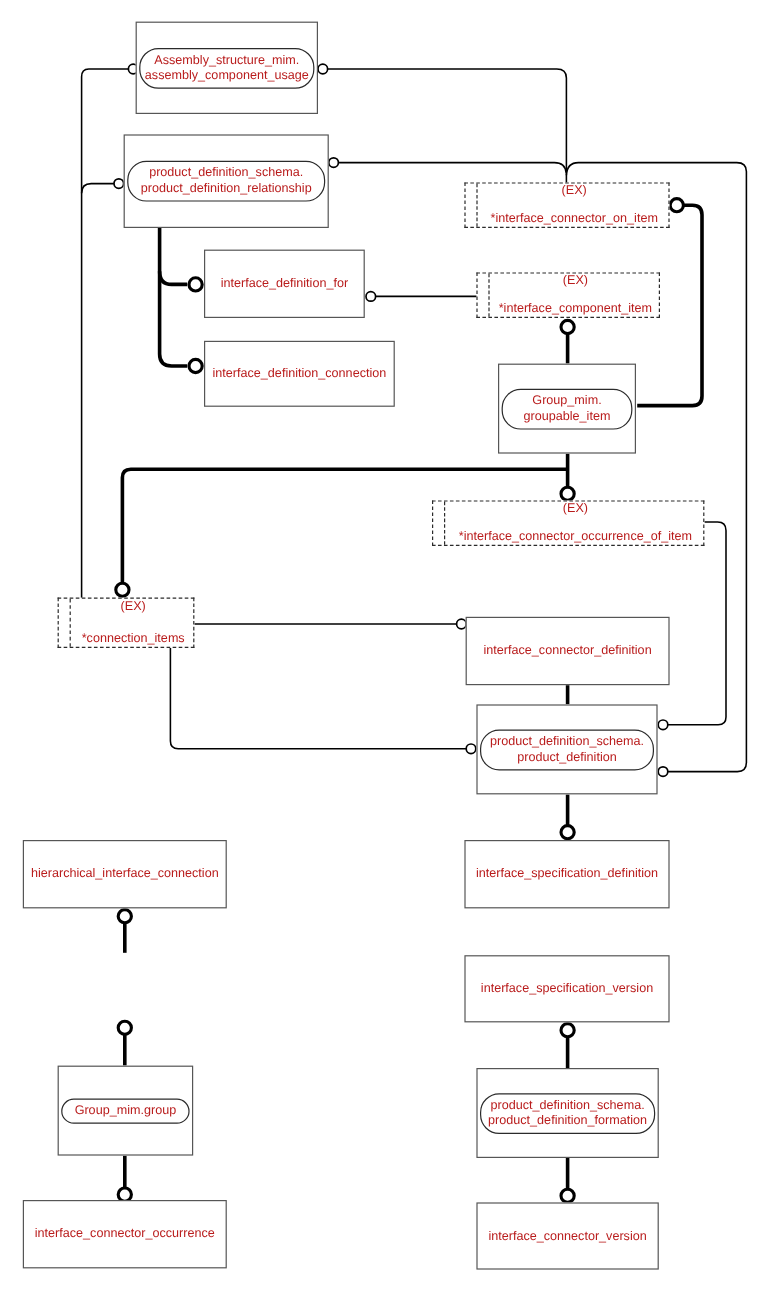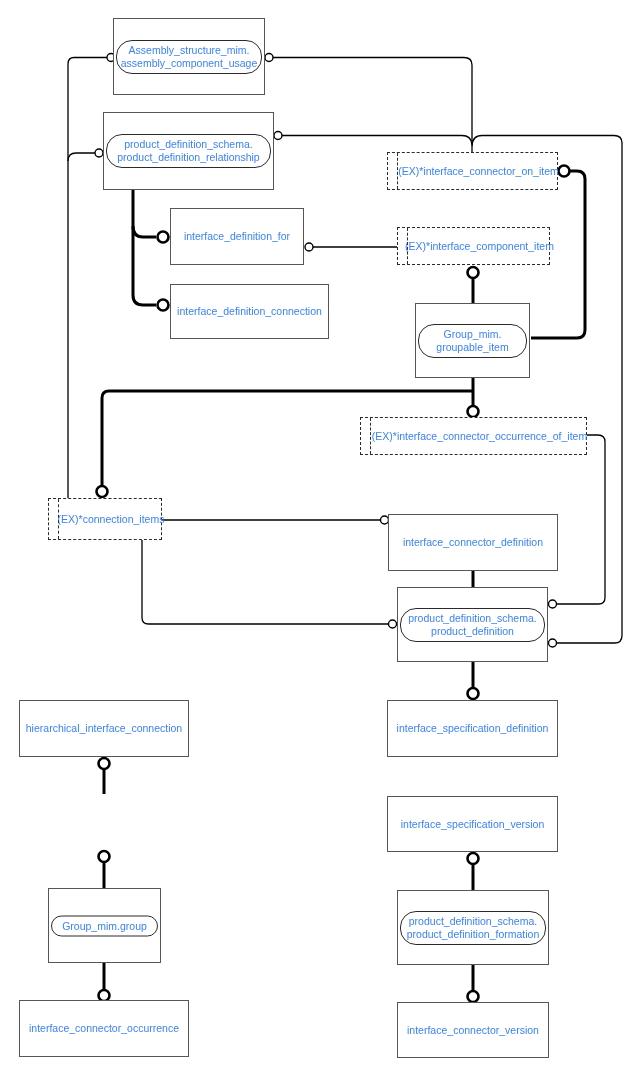--- a/index.html
+++ b/index.html
@@ -1,38 +1,38 @@
 <!DOCTYPE html>
 <html><head>
 <meta charset="utf-8">
 <style>
   html,body{margin:0;padding:0;background:#fff;}
   #canvas{
     position:relative;width:643px;height:1078px;background:#ffffff;
-    font-family:"Liberation Sans",sans-serif;color:#3b82f6;overflow:hidden;
+    font-family:"Liberation Sans",sans-serif;color:#b91c1c;overflow:hidden;
   }
   #wires{position:absolute;left:0;top:0;width:643px;height:1078px;}
   .entity,.refbox,.select{
     position:absolute;background:#fff;box-sizing:border-box;
     font-size:10.5px;line-height:13px;text-align:center;
   }
   .entity{
     border:1.4px solid #565656;
     display:flex;align-items:center;justify-content:center;
     padding:0 3px;
   }
   .refbox{border:1.4px solid #565656;}
   .stadium{
     position:absolute;left:2px;right:2px;top:50%;transform:translateY(-50%);
     border:1.2px solid #2b2b2b;border-radius:16px;background:#fff;
     padding:3px 1px;display:flex;flex-direction:column;align-items:center;justify-content:center;
   }
   .select{
     border:1.2px dashed #2b2b2b;
-    display:flex;flex-direction:row;align-items:center;justify-content:center;
+    display:flex;flex-direction:column;align-items:center;justify-content:space-between;
     padding-left:12px;
   }
   .select::before{
     content:"";position:absolute;left:9px;top:0;bottom:0;
     border-left:1.2px dashed #2b2b2b;
   }
   .l{display:block;white-space:nowrap;}
 </style>
 </head>
 <body>

